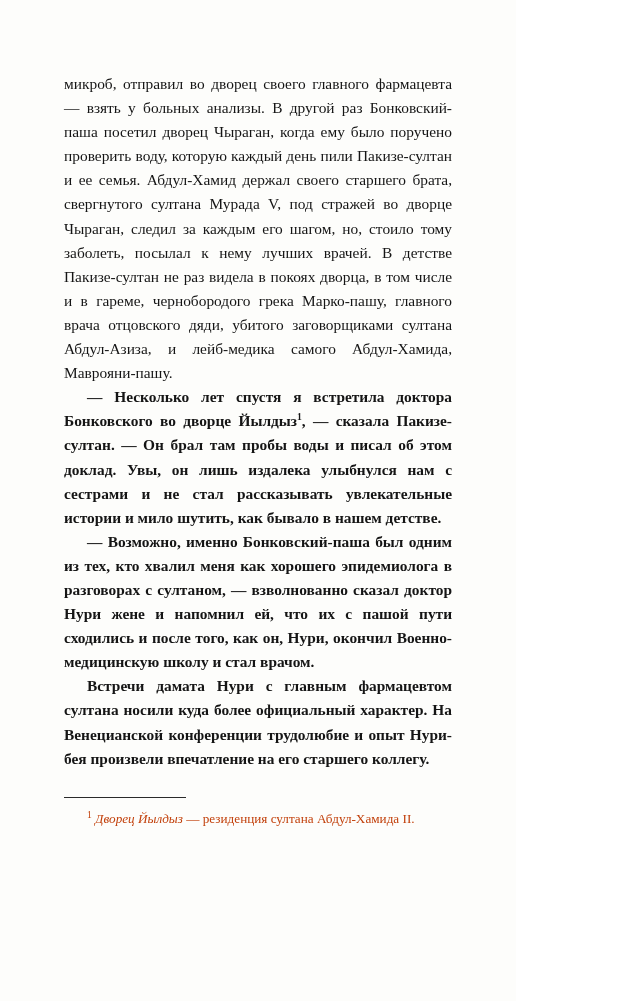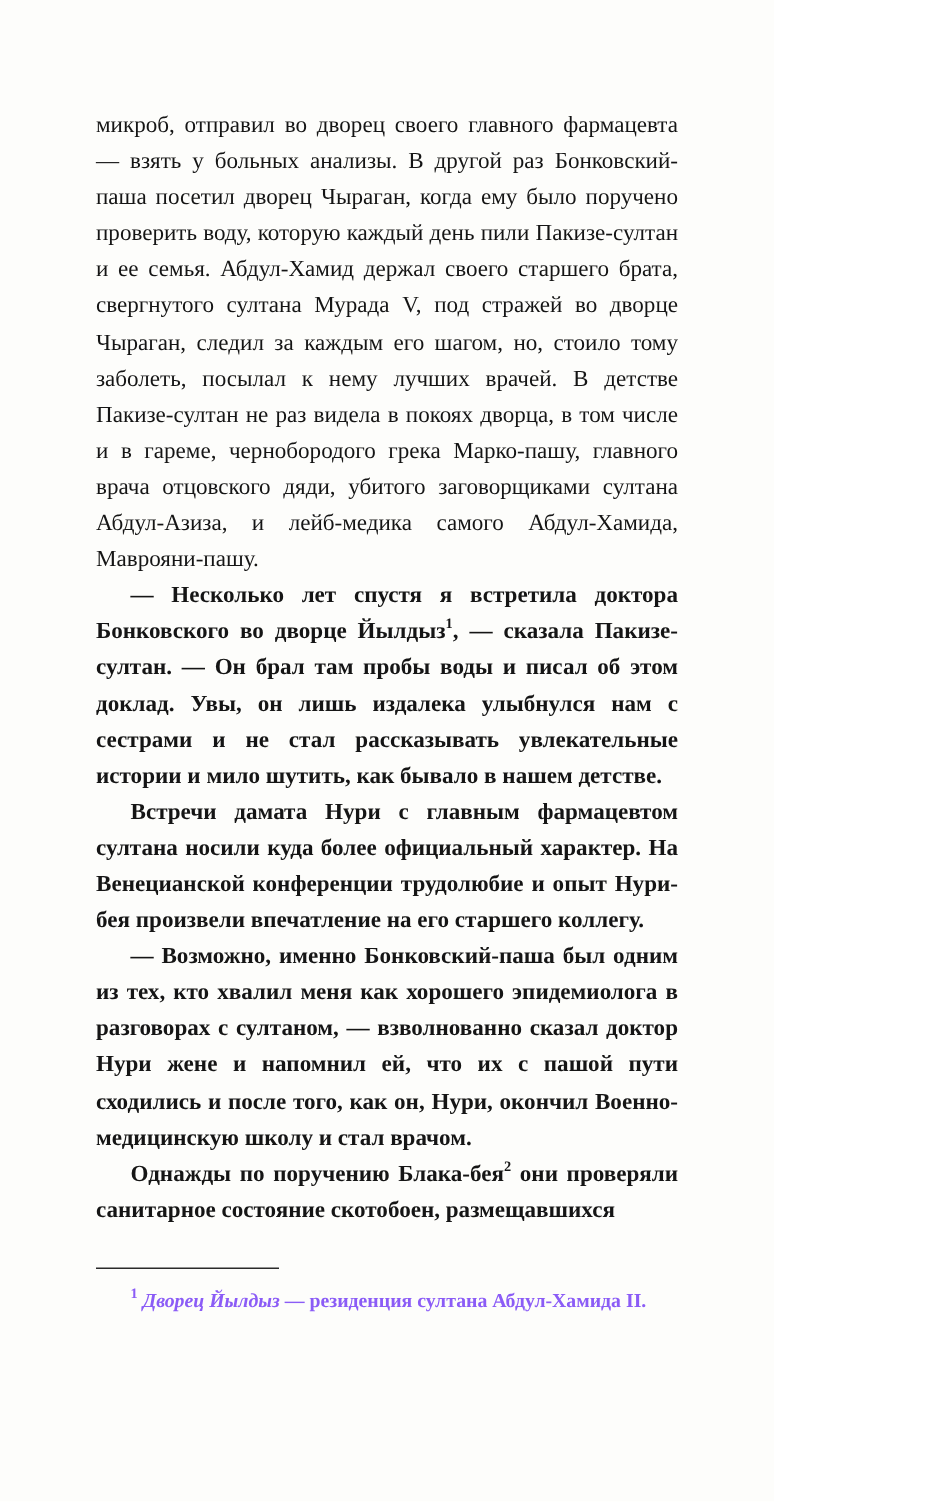--- a/index.html
+++ b/index.html
@@ -43,22 +43,21 @@
     margin-left: 0;
     width: 122px;
     height: 1px;
     background: #2a2a2a;
   }
   .footnotes {
     margin-top: 11px;
     font-size: 13.2px;
     line-height: 20.2px;
     text-align: justify;
-    color: #8b5cf6;
-    font-weight: bold;
+    color: #c2410c;
   }
   .footnotes p {
     margin: 0;
     text-indent: 23px;
   }
   .fn-marker {
     font-size: 9.6px;
     vertical-align: super;
     line-height: 0;
   }
@@ -83,25 +82,24 @@
 <body>
 
 <div class="page">
 
   <div class="body-text">
 
     <p>микроб, отправил во дворец своего главного фармацевта — взять у больных анализы. В другой раз Бонковский-паша посетил дворец Чыраган, когда ему было поручено проверить воду, которую каждый день пили Пакизе-султан и ее семья. Абдул-Хамид держал своего старшего брата, свергнутого султана Мурада V, под стражей во дворце Чыраган, следил за каждым его шагом, но, стоило тому заболеть, посылал к нему лучших врачей. В детстве Пакизе-султан не раз видела в покоях дворца, в том числе и в гареме, чернобородого грека Марко-пашу, главного врача отцовского дяди, убитого заговорщиками султана Абдул-Азиза, и лейб-медика самого Абдул-Хамида, Маврояни-пашу.</p>
 
     <p class="indent"><span>— Несколько лет спустя я встретила доктора Бонковского во дворце Йылдыз</span><sup class="fn-marker">1</sup><span>, — сказала Пакизе-султан. — Он брал там пробы воды и писал об этом доклад. Увы, он лишь издалека улыбнулся нам с сестрами и не стал рассказывать увлекательные истории и мило шутить, как бывало в нашем детстве.</span></p>
 
+    <p class="indent">— Возможно, именно Бонковский-паша был одним из тех, кто хвалил меня как хорошего эпидемиолога в разговорах с султаном, — взволнованно сказал доктор Нури жене и напомнил ей, что их с пашой пути сходились и после того, как он, Нури, окончил Военно-медицинскую школу и стал врачом.</p>
+
     <p class="indent">Встречи дамата Нури с главным фармацевтом султана носили куда более официальный характер. На Венецианской конференции трудолюбие и опыт Нури-бея произвели впечатление на его старшего коллегу.</p>
 
-    <p class="indent">— Возможно, именно Бонковский-паша был одним из тех, кто хвалил меня как хорошего эпидемиолога в разговорах с султаном, — взволнованно сказал доктор Нури жене и напомнил ей, что их с пашой пути сходились и после того, как он, Нури, окончил Военно-медицинскую школу и стал врачом.</p>
-
-    <p class="indent"><span>Однажды по поручению Блака-бея</span><sup class="fn-marker">2</sup><span> они проверяли санитарное состояние скотобоен, размещавшихся</span></p>
 
   </div>
 
   <div class="footnote-sep"></div>
 
   <div class="footnotes">
     <p><sup class="fn-marker">1</sup> <span class="fn-italic">Дворец Йылдыз</span><span> — резиденция султана Абдул-Хамида II.</span></p>
 
   </div>
 

